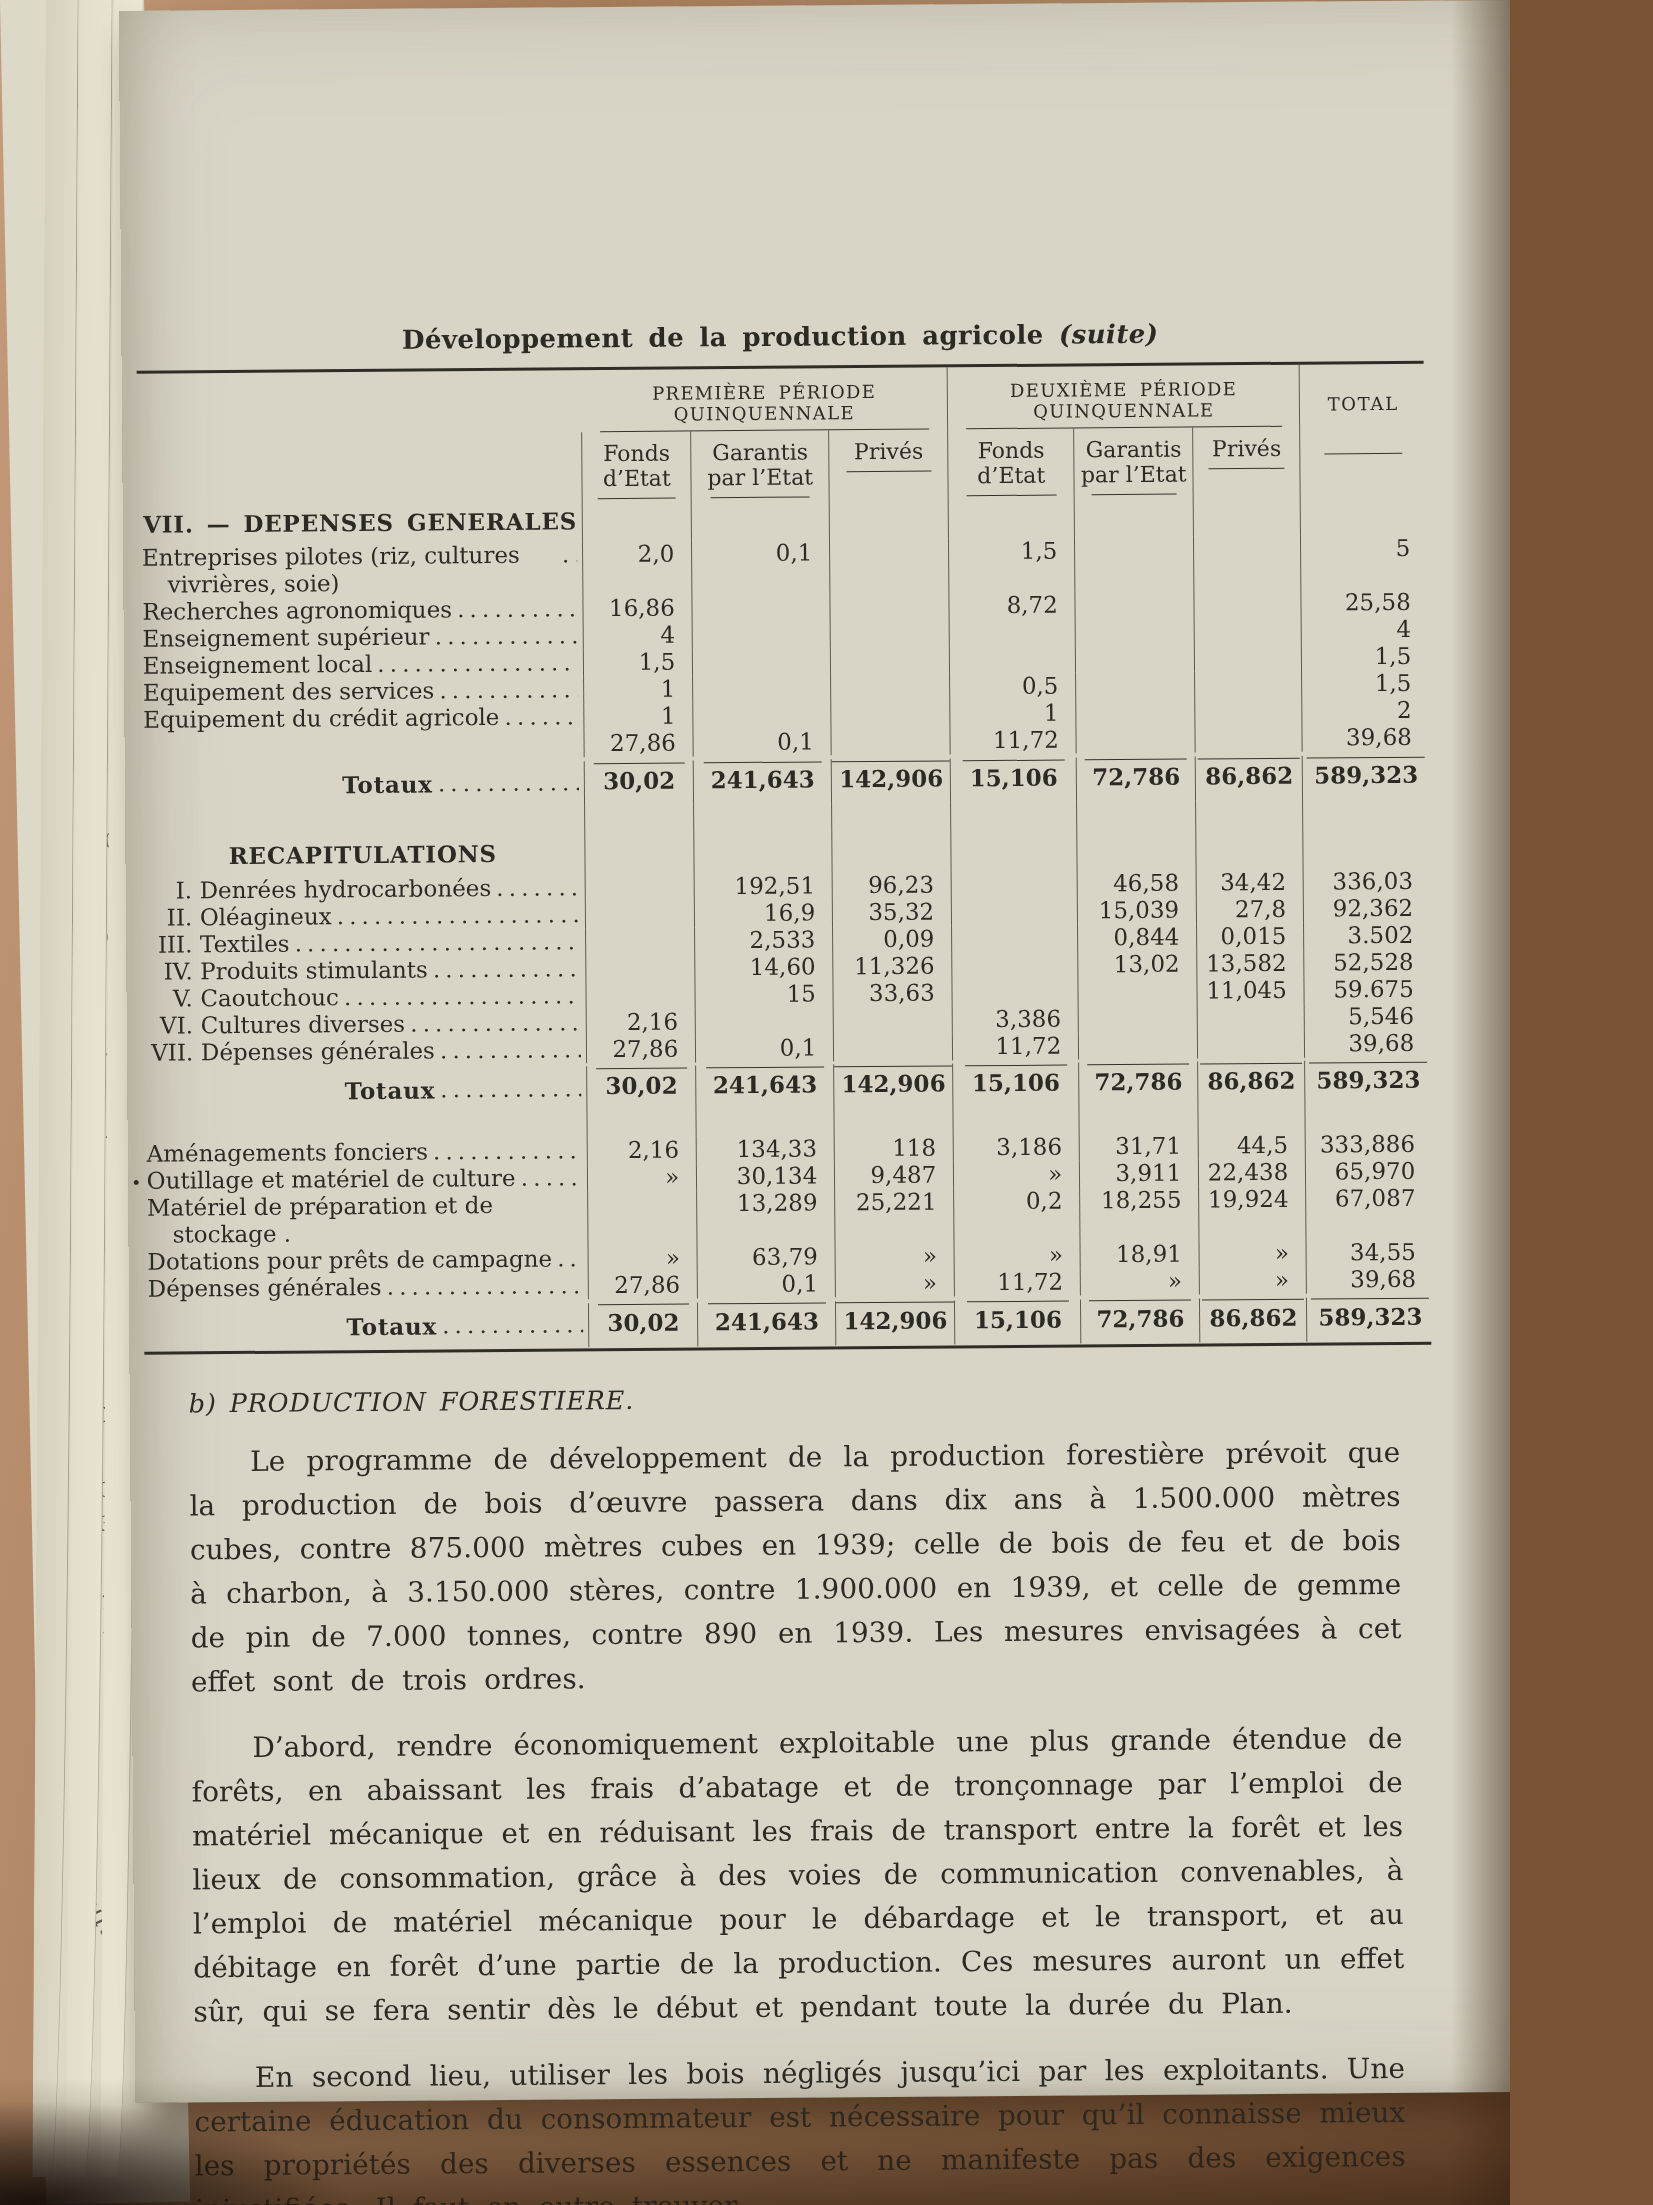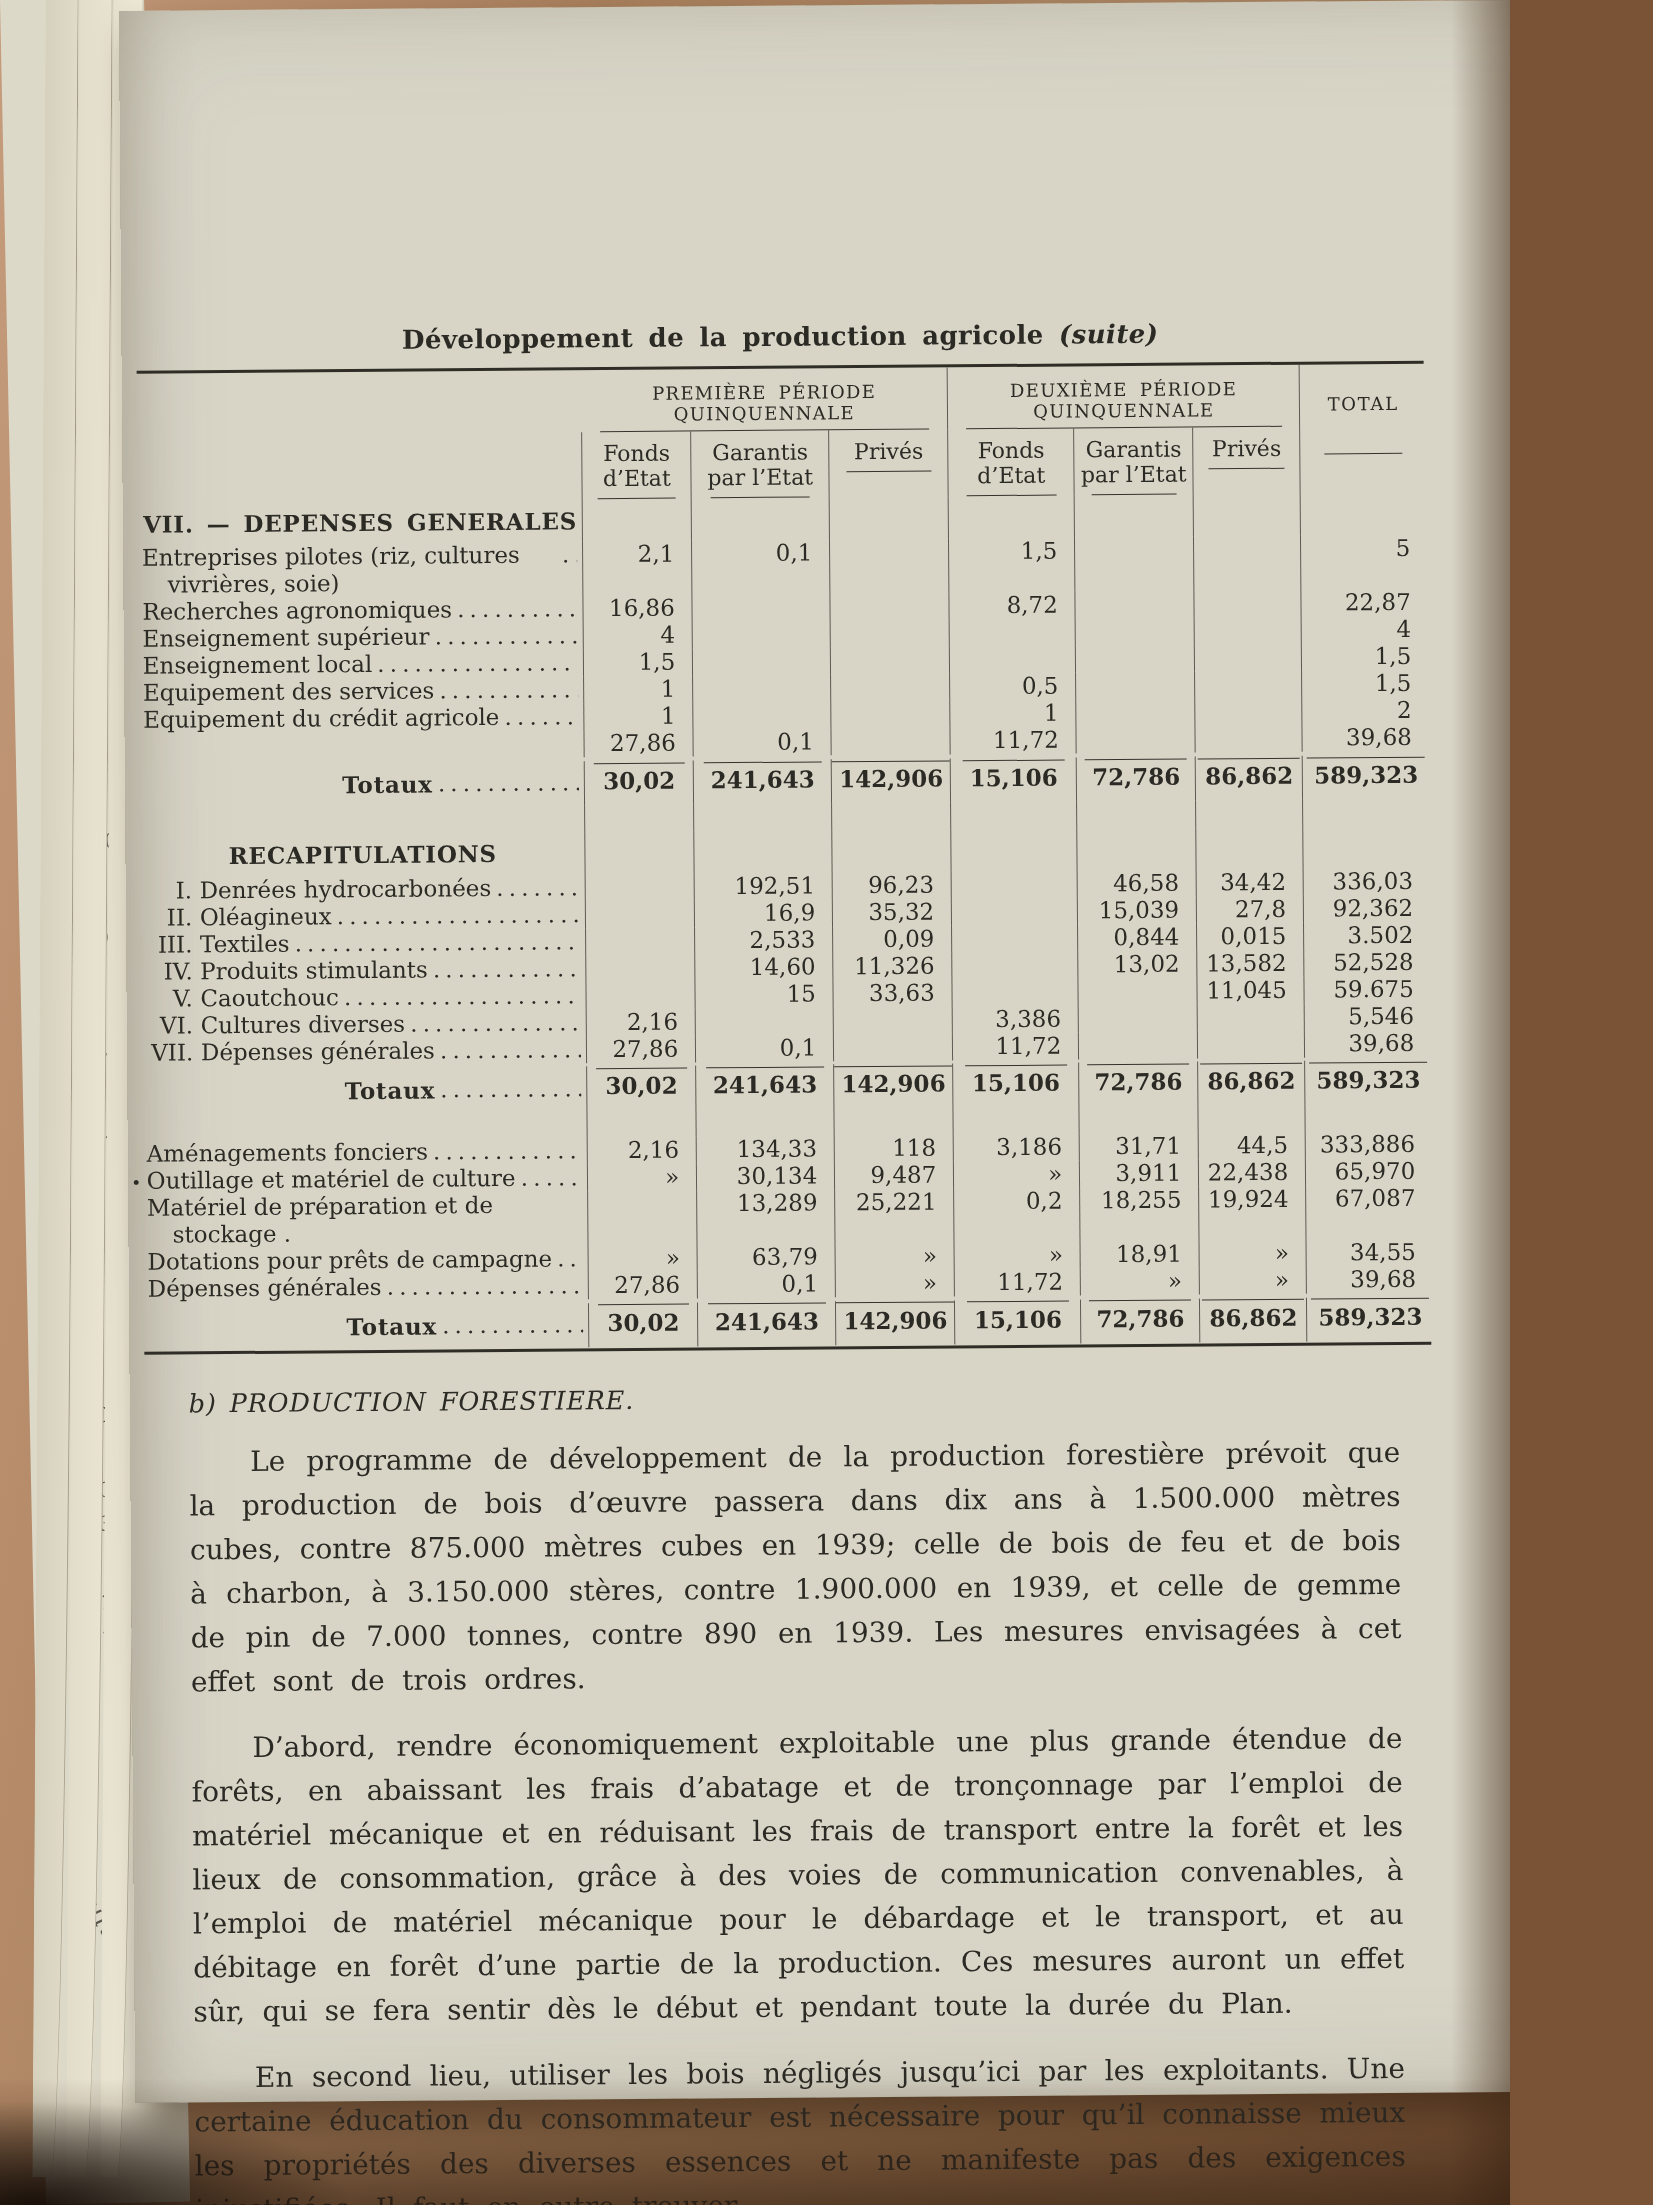--- a/index.html
+++ b/index.html
@@ -176,40 +176,40 @@
               <div class="t-cell c4"></div>
               <div class="t-cell c5"></div>
               <div class="t-cell c6"></div>
               <div class="t-cell c7"></div>
             </div>
             <div class="t-row">
               <div class="t-label">
                 <span class="lbl">Entreprises pilotes (riz, cultures vivrières, soie)</span>
                 <span class="leader"></span>
               </div>
-              <div class="t-cell c1">2,1</div>
+              <div class="t-cell c1">2,0</div>
               <div class="t-cell c2">0,1</div>
               <div class="t-cell c3"></div>
               <div class="t-cell c4">1,5</div>
               <div class="t-cell c5"></div>
               <div class="t-cell c6"></div>
               <div class="t-cell c7">5</div>
             </div>
             <div class="t-row">
               <div class="t-label">
                 <span class="lbl">Recherches agronomiques</span>
                 <span class="leader"></span>
               </div>
               <div class="t-cell c1">16,86</div>
               <div class="t-cell c2"></div>
               <div class="t-cell c3"></div>
               <div class="t-cell c4">8,72</div>
               <div class="t-cell c5"></div>
               <div class="t-cell c6"></div>
-              <div class="t-cell c7">22,87</div>
+              <div class="t-cell c7">25,58</div>
             </div>
             <div class="t-row">
               <div class="t-label">
                 <span class="lbl">Enseignement supérieur</span>
                 <span class="leader"></span>
               </div>
               <div class="t-cell c1">4</div>
               <div class="t-cell c2"></div>
               <div class="t-cell c3"></div>
               <div class="t-cell c4"></div>

